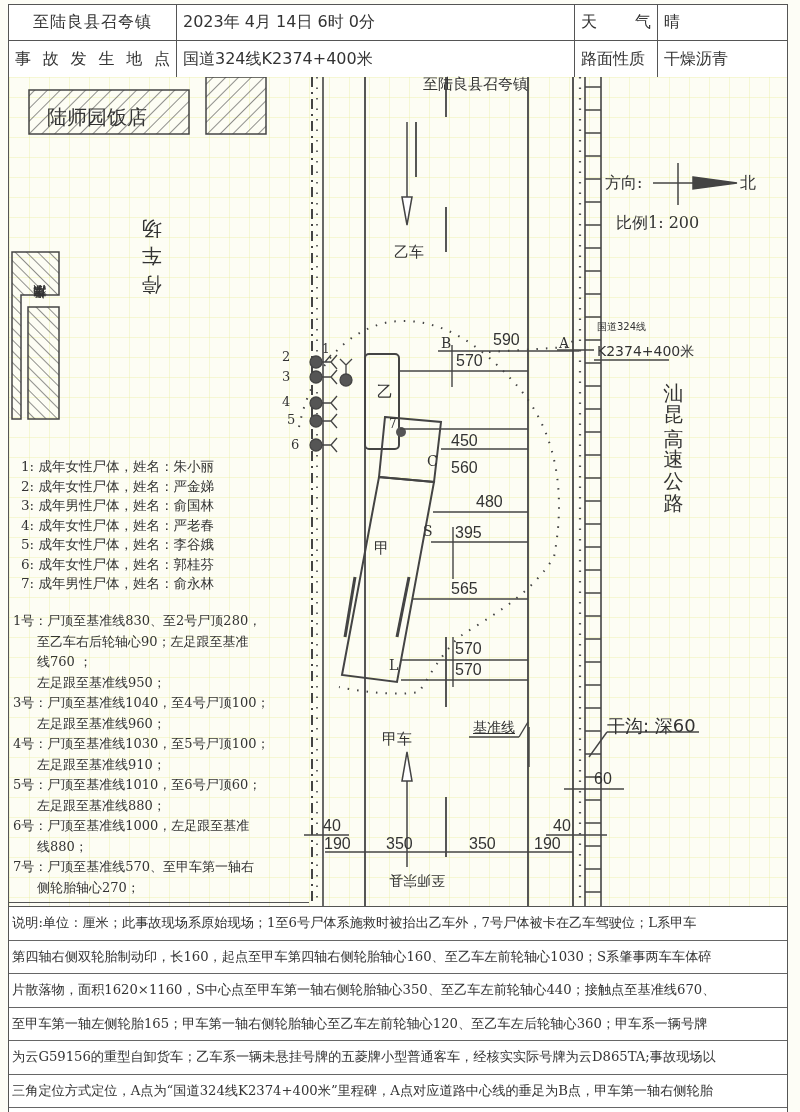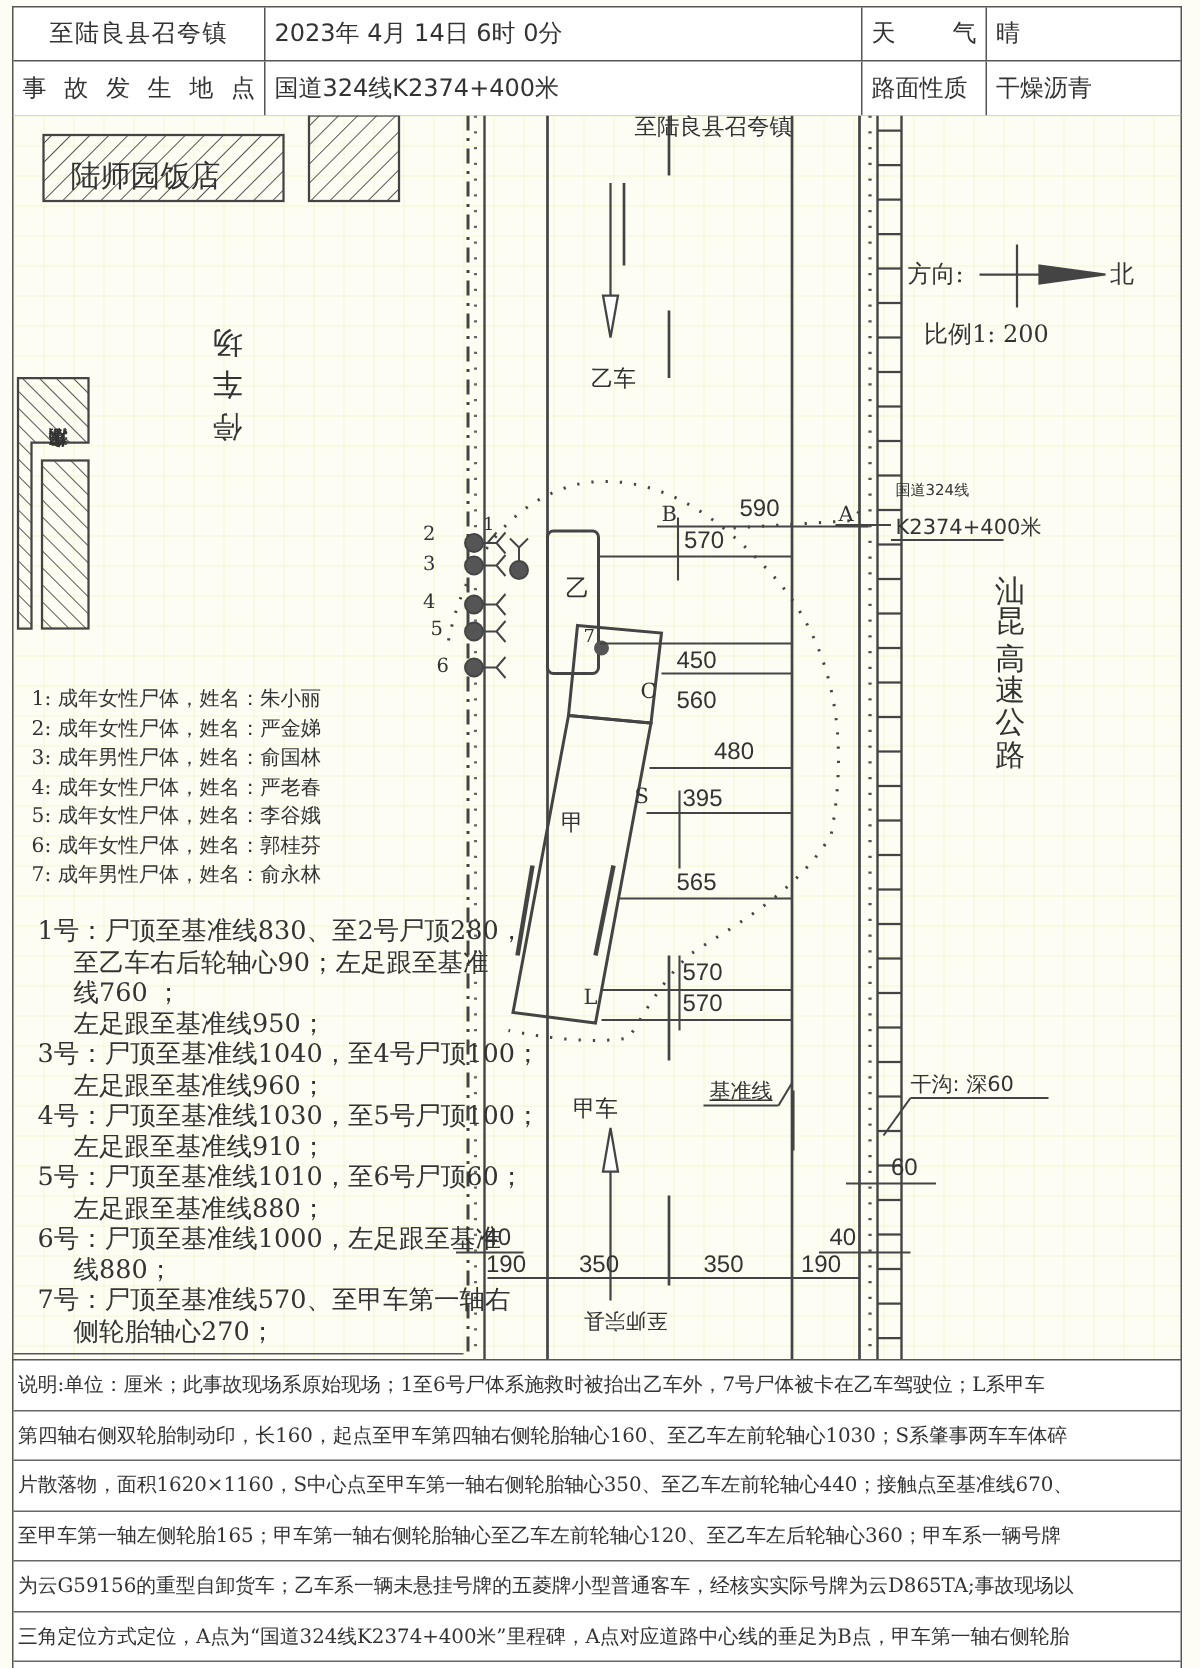--- a/index.html
+++ b/index.html
@@ -244,21 +244,21 @@
 
     <div class="lbl" style="left:596px; top:96px; font-size:16px;">方向:</div>
     <div class="lbl" style="left:731px; top:96px; font-size:16px;">北</div>
     <div class="lbl" style="left:607px; top:136px; font-size:16px;">比例1: 200</div>
 
     <div class="lbl sans" style="left:588px; top:243px; font-size:10px;">国道324线</div>
     <div class="lbl sans" style="left:588px; top:266px; font-size:14px;">K2374+400米</div>
     <div class="lbl big vert" style="left:652px; top:290px; letter-spacing:22px;">汕昆高速公路</div>
 
     <div class="lbl" style="left:464px; top:642px; font-size:14px; text-decoration: underline;">基准线</div>
-    <div class="lbl sans" style="left:598px; top:637px; font-size:14px;">干沟: 深60</div>
+    <div class="lbl sans" style="left:598px; top:637px; font-size:18px;">干沟: 深60</div>
 
     <div class="lbl" style="left:432px; top:258px; font-size:14px;">B</div>
     <div class="lbl" style="left:550px; top:258px; font-size:14px;">A</div>
     <div class="lbl" style="left:418px; top:376px; font-size:14px;">C</div>
     <div class="lbl" style="left:414px; top:446px; font-size:14px;">S</div>
     <div class="lbl" style="left:380px; top:580px; font-size:14px;">L</div>
 
     <div class="lbl" style="left:313px; top:265px; font-size:12px;">1</div>
     <div class="lbl" style="left:273px; top:272px; font-size:13px;">2</div>
     <div class="lbl" style="left:273px; top:292px; font-size:13px;">3</div>
@@ -287,21 +287,21 @@
     <div class="legend" style="top:380px;">
       <div class="row"><span>1:</span> <span>成年女性尸体，姓名：</span><span>朱小丽</span></div>
       <div class="row"><span>2:</span> <span>成年女性尸体，姓名：</span><span>严金娣</span></div>
       <div class="row"><span>3:</span> <span>成年男性尸体，姓名：</span><span>俞国林</span></div>
       <div class="row"><span>4:</span> <span>成年女性尸体，姓名：</span><span>严老春</span></div>
       <div class="row"><span>5:</span> <span>成年女性尸体，姓名：</span><span>李谷娥</span></div>
       <div class="row"><span>6:</span> <span>成年女性尸体，姓名：</span><span>郭桂芬</span></div>
       <div class="row"><span>7:</span> <span>成年男性尸体，姓名：</span><span>俞永林</span></div>
     </div>
 
-    <div class="legend" style="top:534px; left:16px; font-size:17px; line-height:20.5px;">
+    <div class="legend" style="top:534px; left:4px; font-size:13px; line-height:20.5px;">
       <div class="row">1号：尸顶至基准线830、至2号尸顶280，</div>
       <div class="row ind">至乙车右后轮轴心90；左足跟至基准</div>
       <div class="row ind">线760 ；</div>
       <div class="row ind">左足跟至基准线950；</div>
       <div class="row">3号：尸顶至基准线1040，至4号尸顶100；</div>
       <div class="row ind">左足跟至基准线960；</div>
       <div class="row">4号：尸顶至基准线1030，至5号尸顶100；</div>
       <div class="row ind">左足跟至基准线910；</div>
       <div class="row">5号：尸顶至基准线1010，至6号尸顶60；</div>
       <div class="row ind">左足跟至基准线880；</div>

